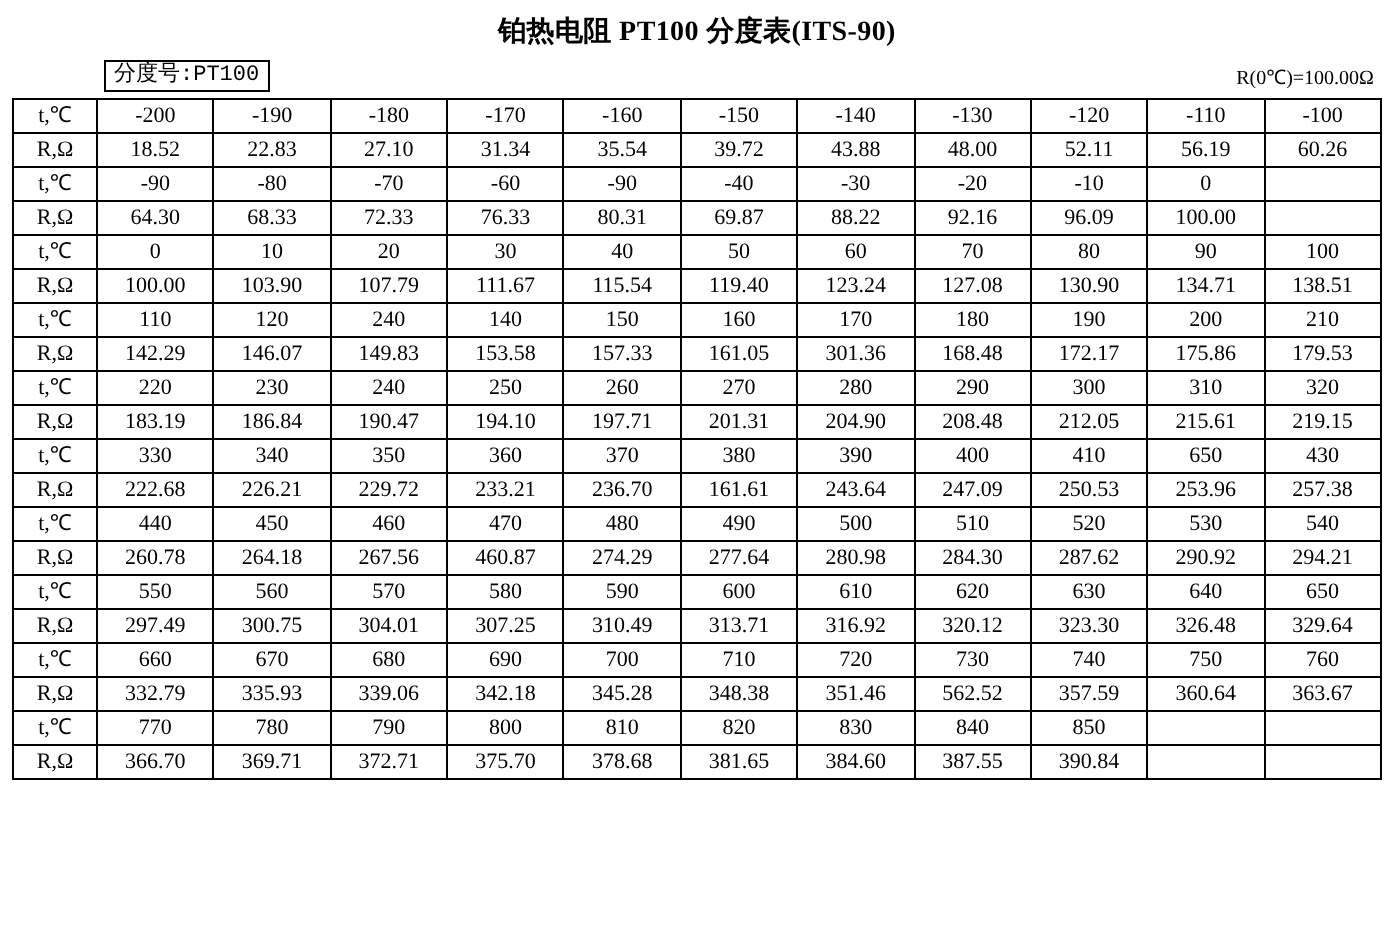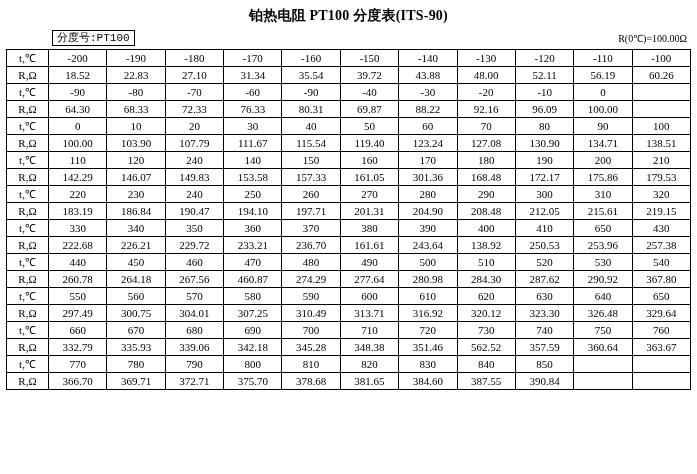--- a/index.html
+++ b/index.html
@@ -247,21 +247,21 @@
         </tr>
         <tr>
           <td class="label">R,Ω</td>
           <td>222.68</td>
           <td>226.21</td>
           <td>229.72</td>
           <td>233.21</td>
           <td>236.70</td>
           <td>161.61</td>
           <td>243.64</td>
-          <td>138.92</td>
+          <td>247.09</td>
           <td>250.53</td>
           <td>253.96</td>
           <td>257.38</td>
         </tr>
         <tr>
           <td class="label">t,℃</td>
           <td>440</td>
           <td>450</td>
           <td>460</td>
           <td>470</td>
@@ -278,21 +278,21 @@
           <td>260.78</td>
           <td>264.18</td>
           <td>267.56</td>
           <td>460.87</td>
           <td>274.29</td>
           <td>277.64</td>
           <td>280.98</td>
           <td>284.30</td>
           <td>287.62</td>
           <td>290.92</td>
-          <td>367.80</td>
+          <td>294.21</td>
         </tr>
         <tr>
           <td class="label">t,℃</td>
           <td>550</td>
           <td>560</td>
           <td>570</td>
           <td>580</td>
           <td>590</td>
           <td>600</td>
           <td>610</td>

